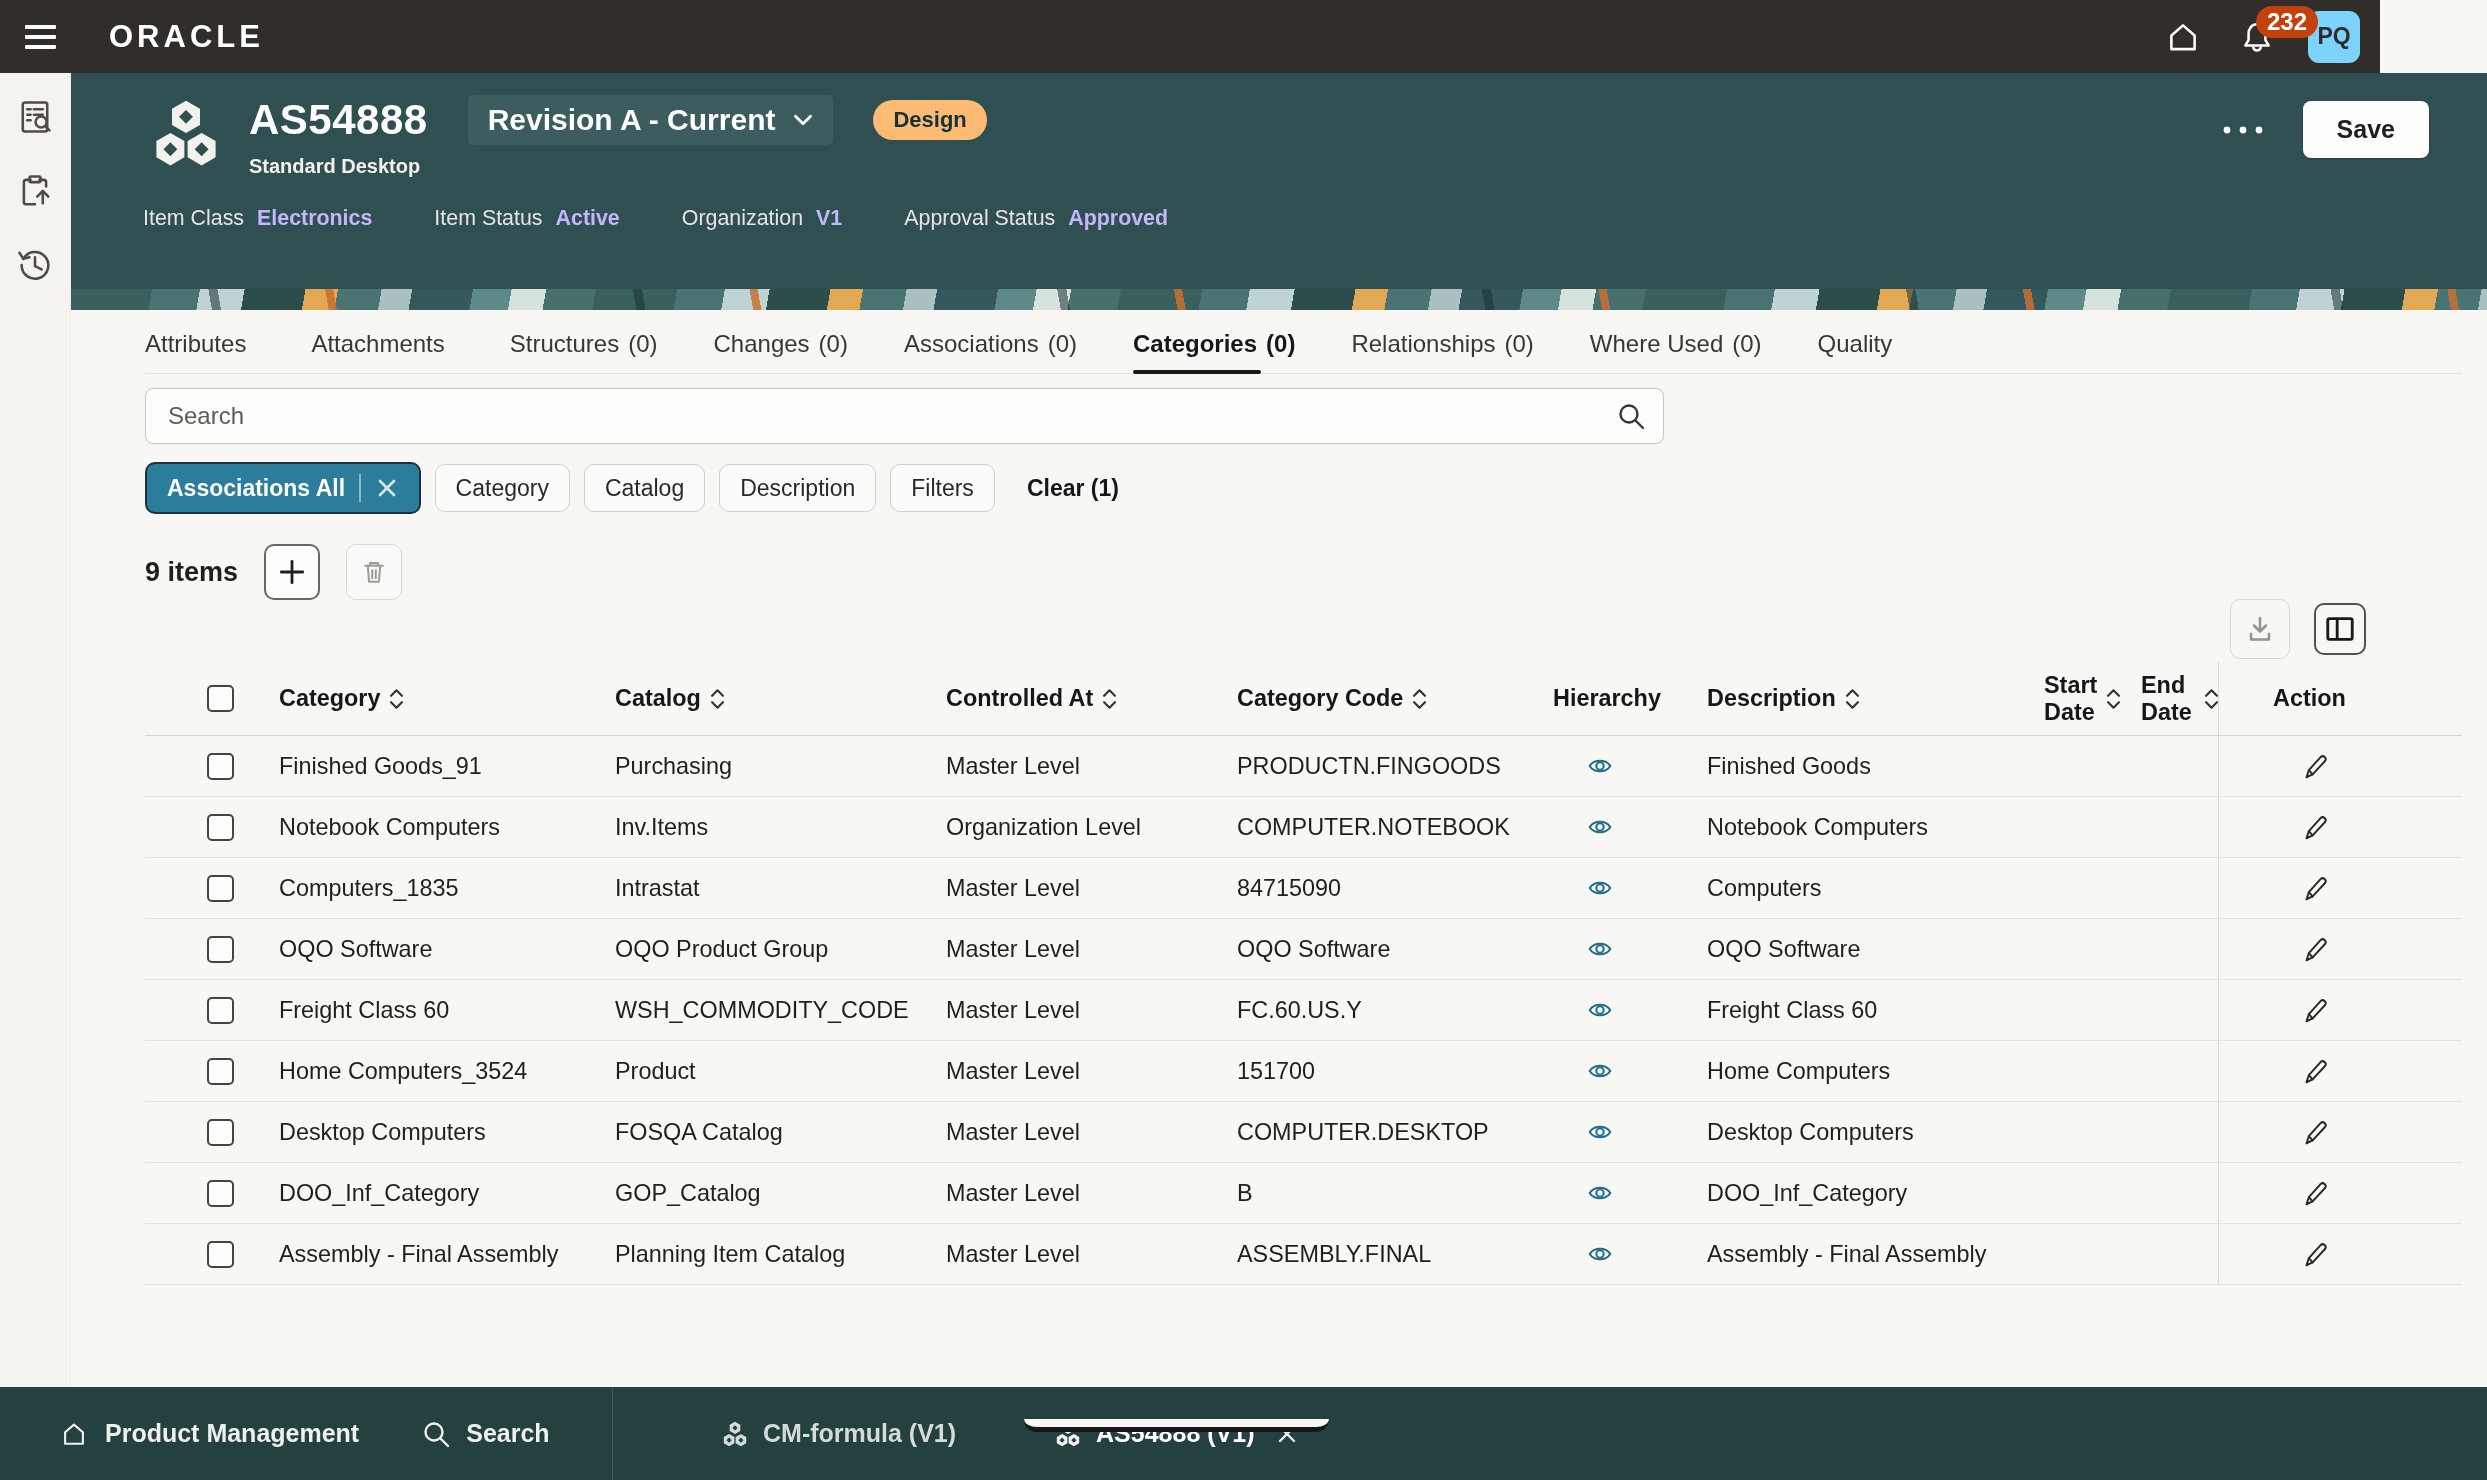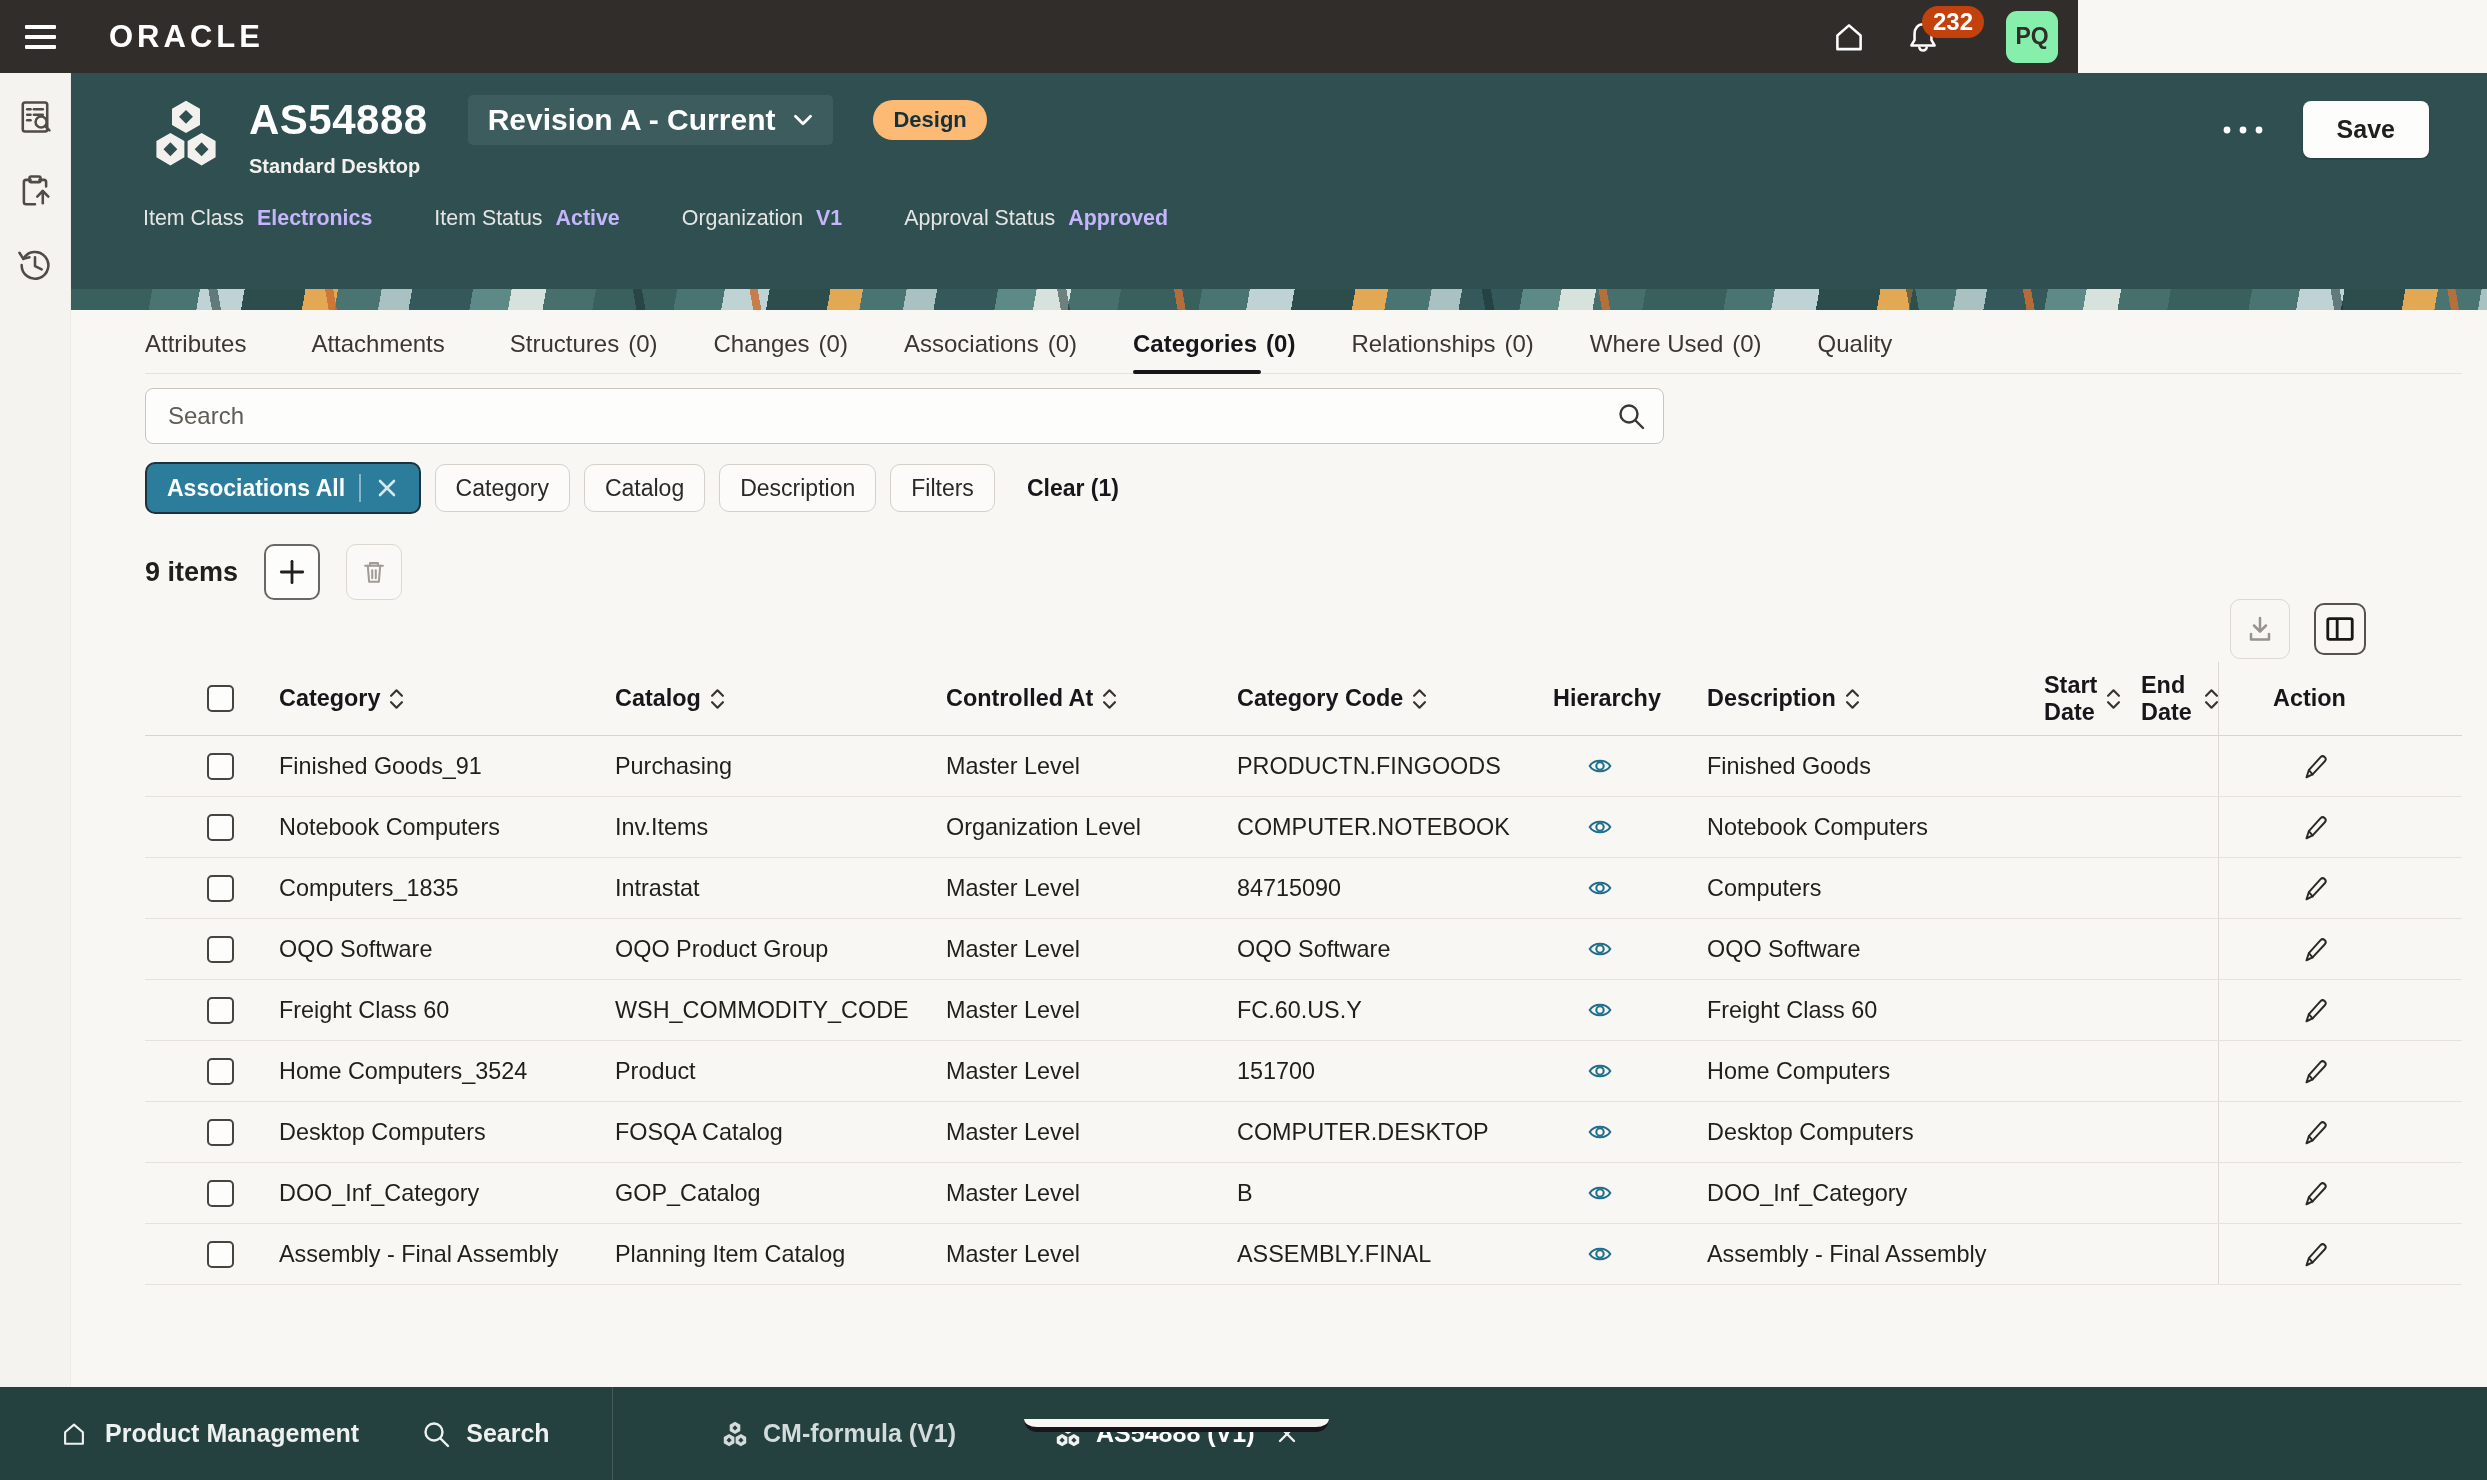--- a/index.html
+++ b/index.html
@@ -1,31 +1,31 @@
 <!DOCTYPE html>
 <html><head>
 <meta charset="utf-8">
 <style>
   html,body{margin:0;padding:0;width:2488px;height:1481px;overflow:hidden;
     font-family:"Liberation Sans",sans-serif;background:#f8f7f4;color:#211f1c;}
   *{box-sizing:border-box;}
   button{font-family:inherit;border:none;background:none;padding:0;cursor:pointer;}
 
   
-  .topbar{position:absolute;left:0;top:0;width:2078px;height:73px;background:#312d2a;
+  .topbar{position:absolute;left:0;top:0;width:2380px;height:73px;background:#312d2a;
     display:flex;align-items:center;padding:0 20px 0 25px;}
   .hamburger{width:44px;height:44px;display:flex;flex-direction:column;justify-content:center;gap:6px;}
   .hamburger i{display:block;width:31px;height:4px;background:#fff;border-radius:1px;}
   .brand{color:#fff;font-size:31px;font-weight:700;letter-spacing:4px;margin-left:40px;}
   .top-right{margin-left:auto;display:flex;align-items:center;gap:28px;}
   .icon-btn{position:relative;display:flex;align-items:center;justify-content:center;width:46px;height:46px;}
   .badge{position:absolute;top:-8px;left:22px;background:#c2410c;color:#fff;font-size:24px;font-weight:700;
     border-radius:994px;padding:3px 11px;line-height:1.1;}
-  .avatar{width:52px;height:52px;background:#86efac;border-radius:11px;display:flex;align-items:center;
-    justify-content:center;font-size:23px;font-weight:700;color:#312d2a;margin-left:32px;text-align:right;}
+  .avatar{width:52px;height:52px;background:#7dd3fc;border-radius:11px;display:flex;align-items:center;
+    justify-content:center;font-size:23px;font-weight:700;color:#312d2a;text-align:right;}
 
   
   .sidebar{position:absolute;left:0;top:73px;width:71px;bottom:93px;background:#f5f3f0;
     border-right:1px solid #eceae5;display:flex;flex-direction:column;align-items:center;
     padding-top:22px;gap:30px;z-index:3;}
   .rail-btn{width:44px;height:44px;display:flex;align-items:center;justify-content:center;color:#504b45;}
 
   
   .page-header{position:absolute;left:71px;top:73px;right:0;height:216px;background:#2f4f50;color:#fff;}
   .header-main{display:flex;align-items:flex-start;padding:22px 58px 0 78px;}

